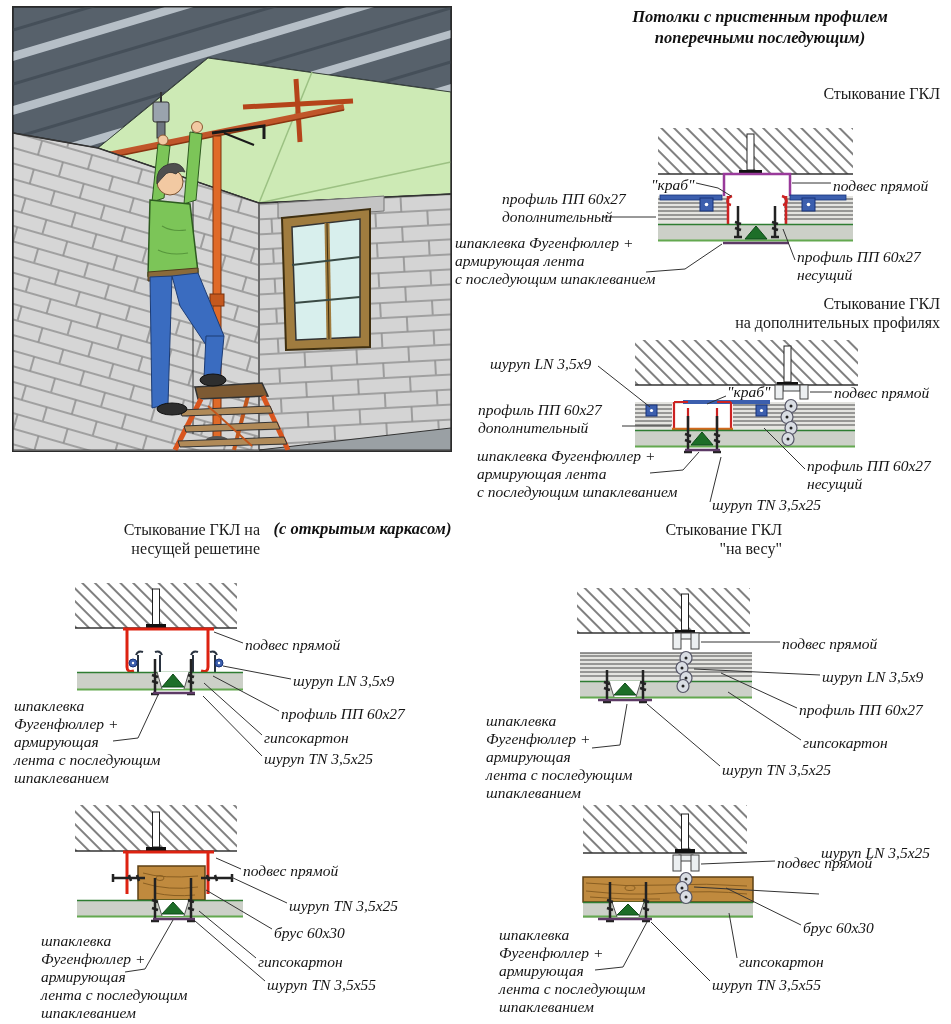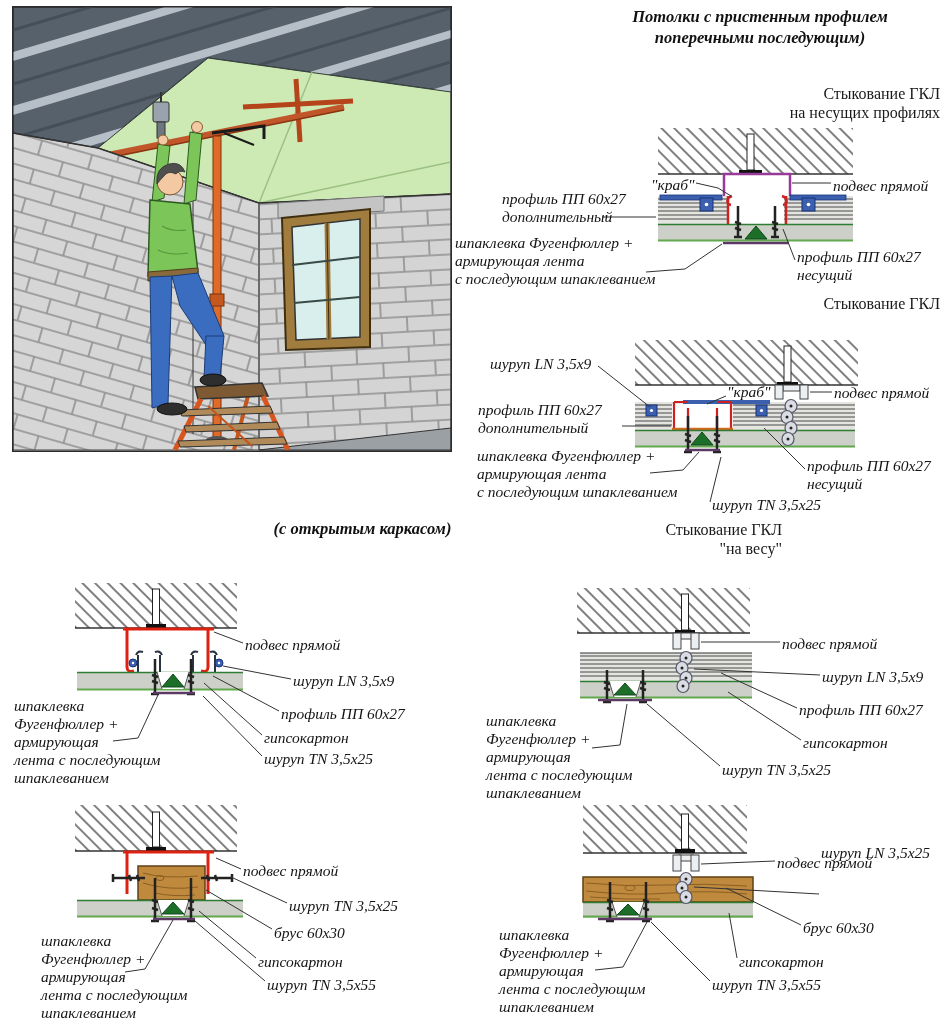--- a/index.html
+++ b/index.html
@@ -123,24 +123,28 @@
   </g>
   <rect x="0.75" y="0.75" width="438.5" height="444.5" fill="none" stroke="#2b2b2b" stroke-width="1.5"></rect>
 </svg>
 
 <div class="maintitle" style="left:572px;top:6px;width:376px">
   <div>Потолки с пристенным профилем</div>
   <div>поперечными последующим)</div>
 </div>
 <div class="sub" style="left:570px;top:84px;width:370px">
   <div>Стыкование ГКЛ</div>
-  <div>на несущих профилях</div>
 </div>
 <div class="sub" style="left:570px;top:294px;width:370px">
   <div>Стыкование ГКЛ</div>
+  <div>на дополнительных профилях</div>
+</div>
+<div class="sub" style="left:45px;top:520px;width:215px">
+  <div>Стыкование ГКЛ на</div>
+  <div>несущей решетине</div>
 </div>
 <div class="maintitle" style="left:235px;top:518px;width:255px">
   <div>(с открытым каркасом)</div>
 </div>
 <div class="sub" style="left:572px;top:520px;width:210px">
   <div>Стыкование ГКЛ</div>
   <div>"на весу"</div>
 </div>
 
 <svg class="abs" style="left:450px;top:126px" width="500" height="186" viewBox="0 0 500 186">

